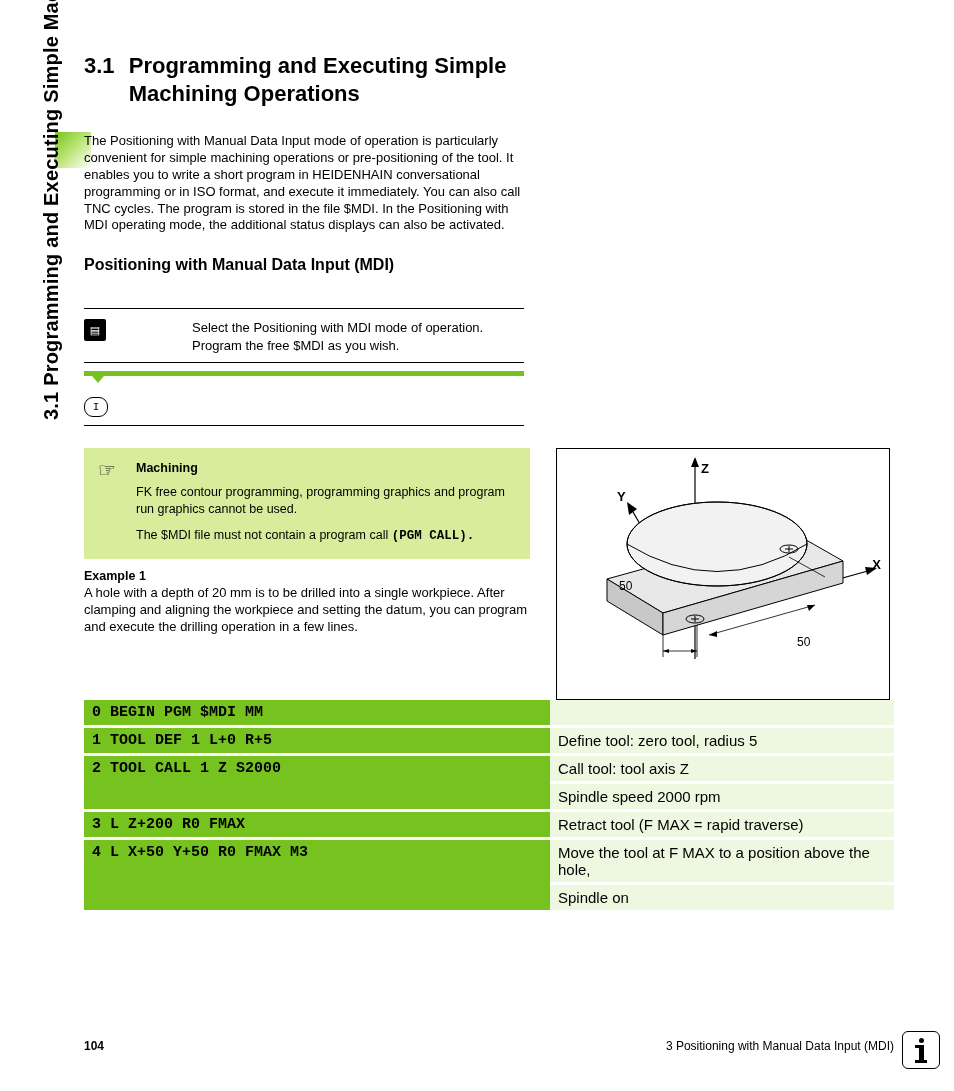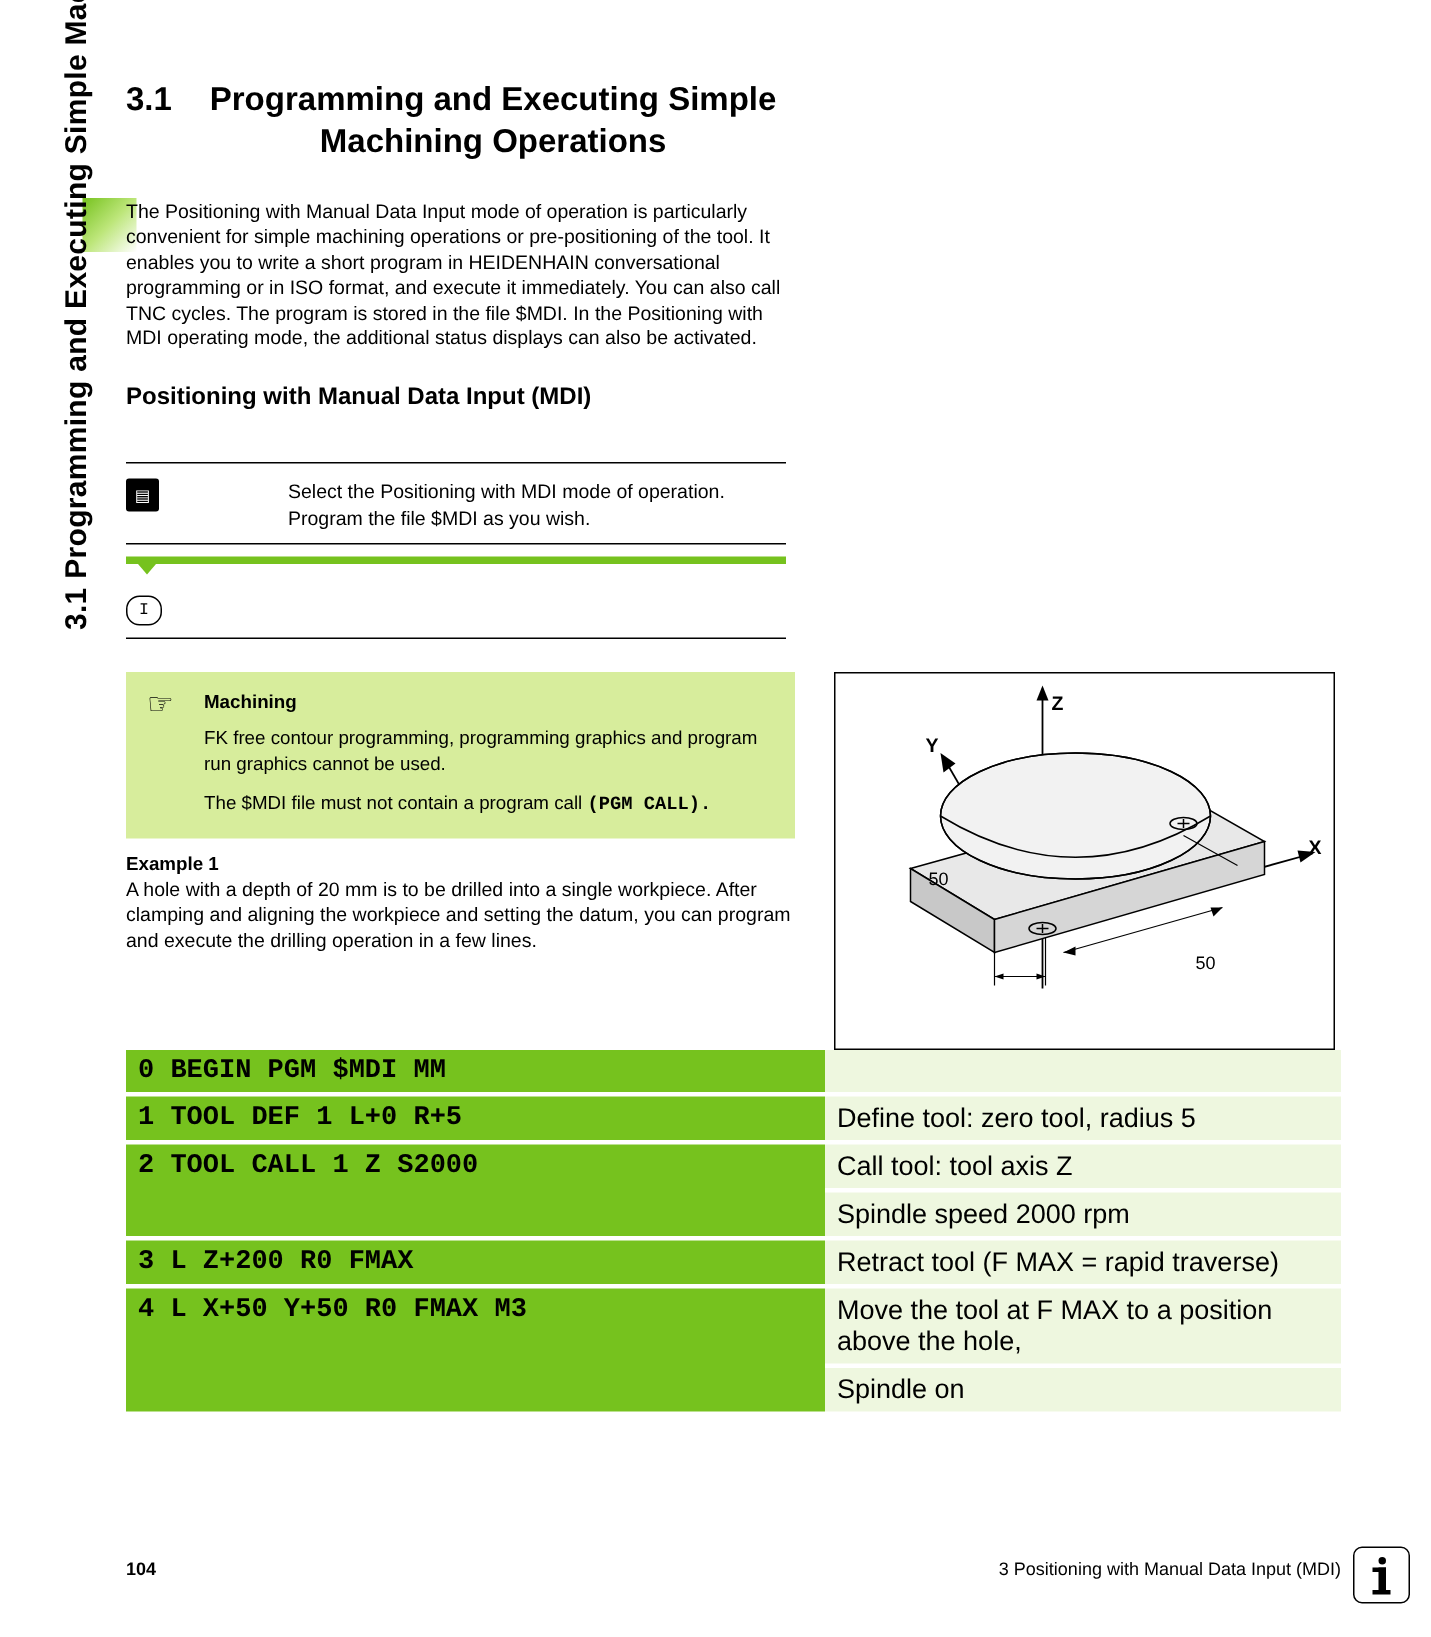--- a/index.html
+++ b/index.html
@@ -37,21 +37,21 @@
     top: 52px;
     width: 810px;
   }
   h1 {
     font-size: 22px;
     font-weight: bold;
     margin: 0 0 26px 0;
     line-height: 1.25;
   }
   h1 .num { margin-right: 8px; }
-  h1 .title { display: inline-block; vertical-align: top; text-align: center; }
+  h1 .title { display: inline-block; vertical-align: top; }
   p.body {
     font-size: 13px;
     line-height: 1.3;
     margin: 0 0 22px 0;
     max-width: 440px;
   }
   h2 {
     font-size: 16px;
     font-weight: bold;
     margin: 0 0 34px 0;
@@ -132,21 +132,21 @@
   .mono-inline { font-family: "Courier New", monospace; font-weight: bold; }
   .columns { display: flex; gap: 26px; align-items: flex-start; }
   .col-left { flex: 0 0 446px; }
   .figure {
     width: 332px;
     height: 250px;
     border: 1px solid #000;
     position: relative;
     font-size: 13px;
   }
-  .prog-table { width: 810px; border-collapse: collapse; font-size: 18px; }
+  .prog-table { width: 810px; border-collapse: collapse; font-size: 15px; }
   .prog-table td { padding: 4px 8px; vertical-align: top; }
   .prog-table .code-cell {
     background: #76c21e;
     font-family: "Courier New", monospace;
     font-weight: bold;
     width: 450px;
   }
   .prog-table .desc-cell { background: #eef7df; }
   .prog-table tr { border-bottom: 3px solid #fff; }
   .footer {
@@ -190,21 +190,21 @@
   </h1>
 
   <p class="body">The Positioning with Manual Data Input mode of operation is particularly convenient for simple machining operations or pre-positioning of the tool. It enables you to write a short program in HEIDENHAIN conversational programming or in ISO format, and execute it immediately. You can also call TNC cycles. The program is stored in the file $MDI. In the Positioning with MDI operating mode, the additional status displays can also be activated.</p>
 
   <h2>Positioning with Manual Data Input (MDI)</h2>
 
   <div class="rule-block" style="max-width:440px;">
     <div class="rule-row">
       <div class="icon-col"><span class="softkey">▤</span></div>
       <div class="spacer"></div>
-      <div class="text-col">Select the Positioning with MDI mode of operation. Program the file $MDI as you wish.</div>
+      <div class="text-col">Select the Positioning with MDI mode of operation. Program the free $MDI as you wish.</div>
     </div>
     <div class="rule-end"></div>
   </div>
 
   <div class="green-bar" style="margin-top:8px;"></div>
 
   <div class="rule-block" style="max-width:440px;">
     <div class="rule-row nb">
       <div class="icon-col"><span class="hardkey">I</span></div>
       <div class="spacer"></div>

